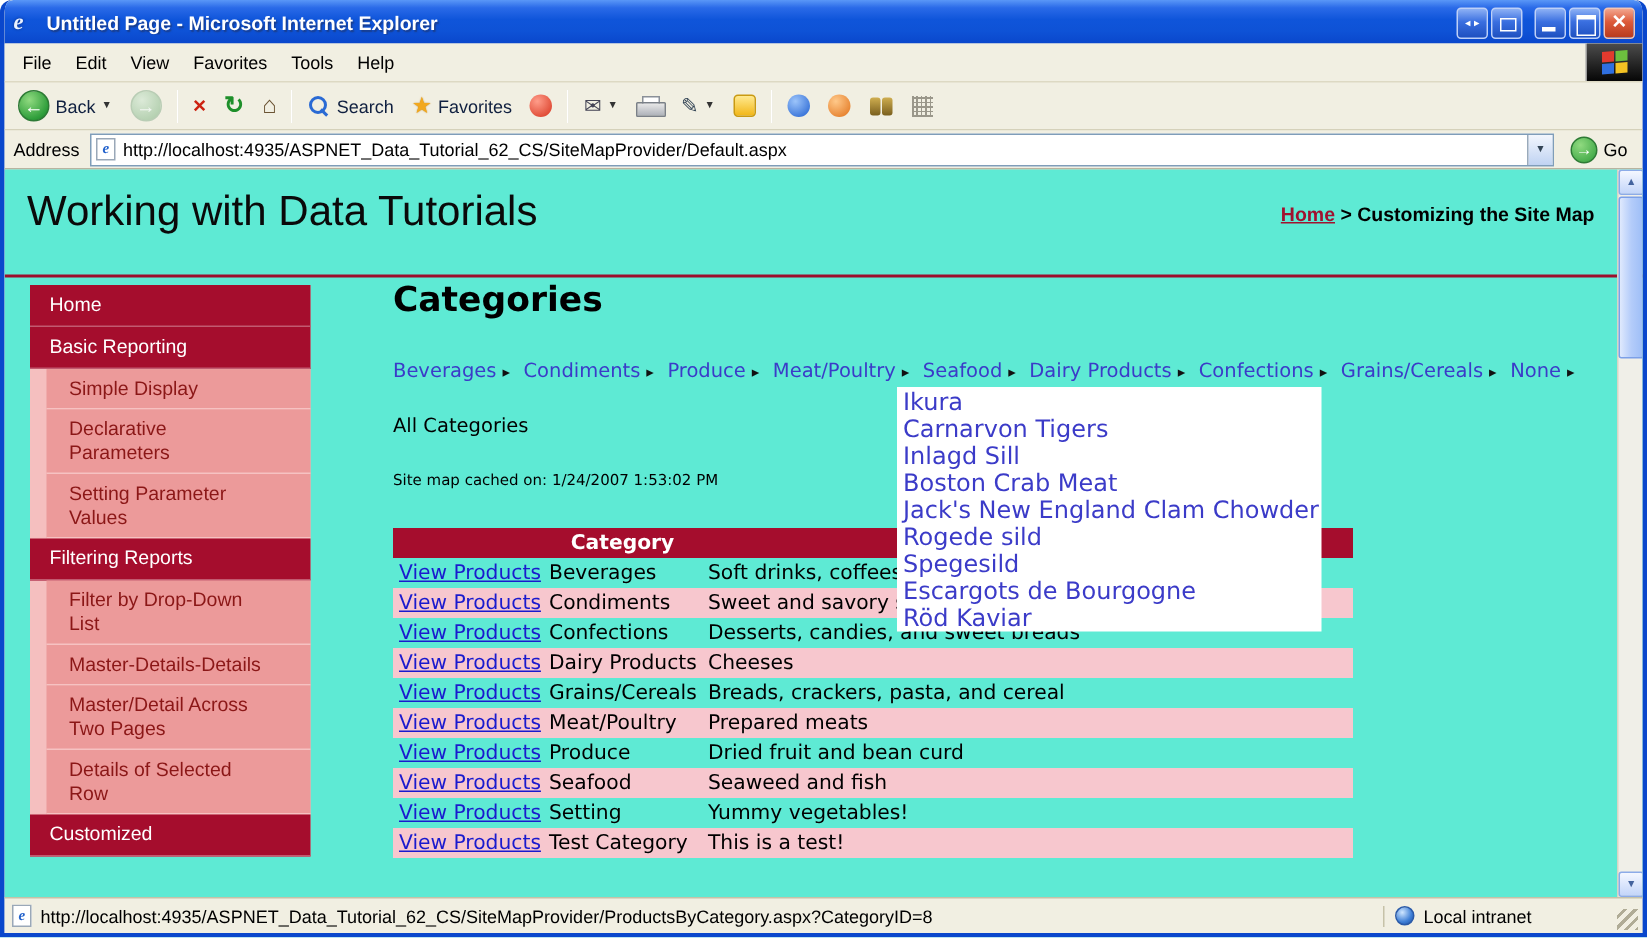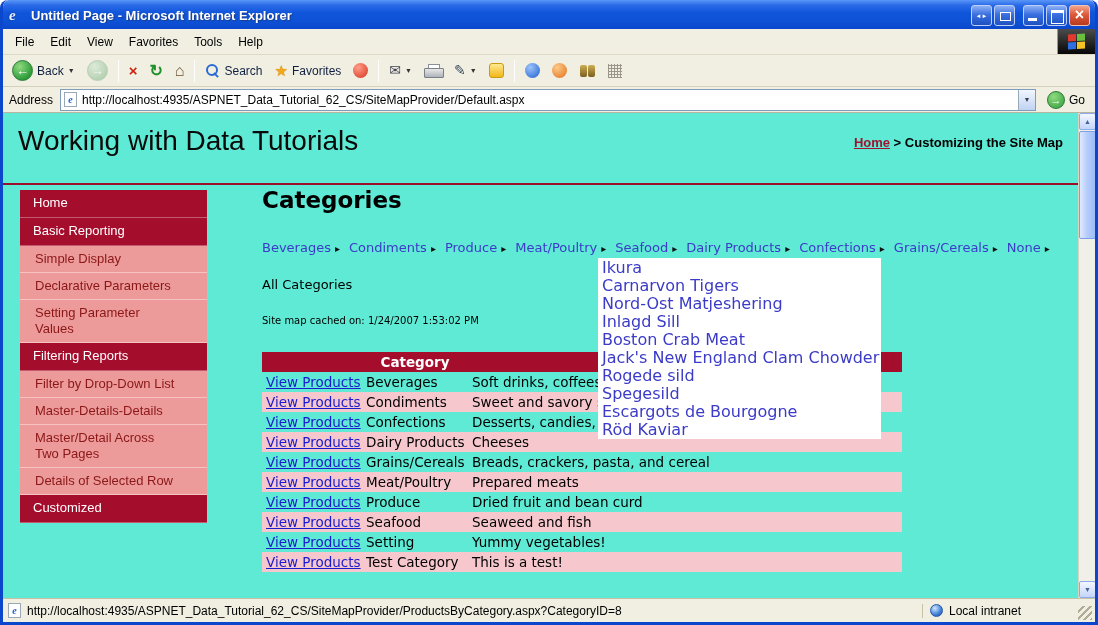--- a/index.html
+++ b/index.html
@@ -83,21 +83,21 @@
   
   .content { position:relative; height:485px; background:#5eead4; overflow:hidden; }
   .site-title { position:absolute; left:15px; top:12px; font-size:28px; color:#0a0a0a; }
   .breadcrumb { position:absolute; right:32px; top:22px; font-size:13px; font-weight:bold; color:#000; white-space:nowrap; }
   .breadcrumb a { color:#a0122f; text-decoration:underline; cursor:pointer; }
   .divider { position:absolute; left:0; top:70px; width:100%; height:2px; background:#9b0e2c; }
 
   
   .sidebar { position:absolute; left:17px; top:77px; width:187px; background:#f5bfbf; font-size:13px; line-height:16px; }
   .nav1 { display:block; background:#a50d2d; color:#fff; padding:5px 6px 6px 13px; border-bottom:1px solid #c25a70; text-decoration:none; cursor:pointer; }
-  .nav2 { display:block; background:#ec9a9a; color:#8b1717; padding:5px 31px 5px 15px; border-bottom:1px solid #f6c2c2; text-decoration:none; cursor:pointer; }
+  .nav2 { display:block; background:#ec9a9a; color:#8b1717; margin-left:11px; padding:5px 31px 5px 15px; border-bottom:1px solid #f6c2c2; text-decoration:none; cursor:pointer; }
 
   
   .heading { position:absolute; left:259px; top:74px; font-family:"DejaVu Sans",sans-serif; font-size:23px; font-weight:bold; color:#000; }
   .catmenu { position:absolute; left:259px; top:127px; display:flex; gap:9px; font-family:"DejaVu Sans",sans-serif; font-size:13px; white-space:nowrap; }
   .cm-item { display:flex; align-items:center; gap:4px; color:#3b3bc8; cursor:pointer; }
   .cm-item a { color:#3b3bc8; text-decoration:none; }
   .cm-arrow::after { content:"▸"; font-size:10px; color:#111; }
   .allcats { position:absolute; left:259px; top:164px; font-family:"DejaVu Sans",sans-serif; font-size:13px; color:#000; }
   .cache { position:absolute; left:259px; top:202px; font-family:"DejaVu Sans",sans-serif; font-size:10px; color:#000; }
 
@@ -360,21 +360,20 @@
             <td><a>View Products</a></td>
             <td>Test Category</td>
             <td>This is a test!</td>
           </tr>
       </tbody>
     </table>
 
     <div class="flyout">
       <a class="fly-item">Ikura</a>
       <a class="fly-item">Carnarvon Tigers</a>
-      <a class="fly-item">Nord-Ost Matjeshering</a>
       <a class="fly-item">Inlagd Sill</a>
       <a class="fly-item">Boston Crab Meat</a>
       <a class="fly-item">Jack's New England Clam Chowder</a>
       <a class="fly-item">Rogede sild</a>
       <a class="fly-item">Spegesild</a>
       <a class="fly-item">Escargots de Bourgogne</a>
       <a class="fly-item">Röd Kaviar</a>
     </div>
 
     <div class="scrollbar">

